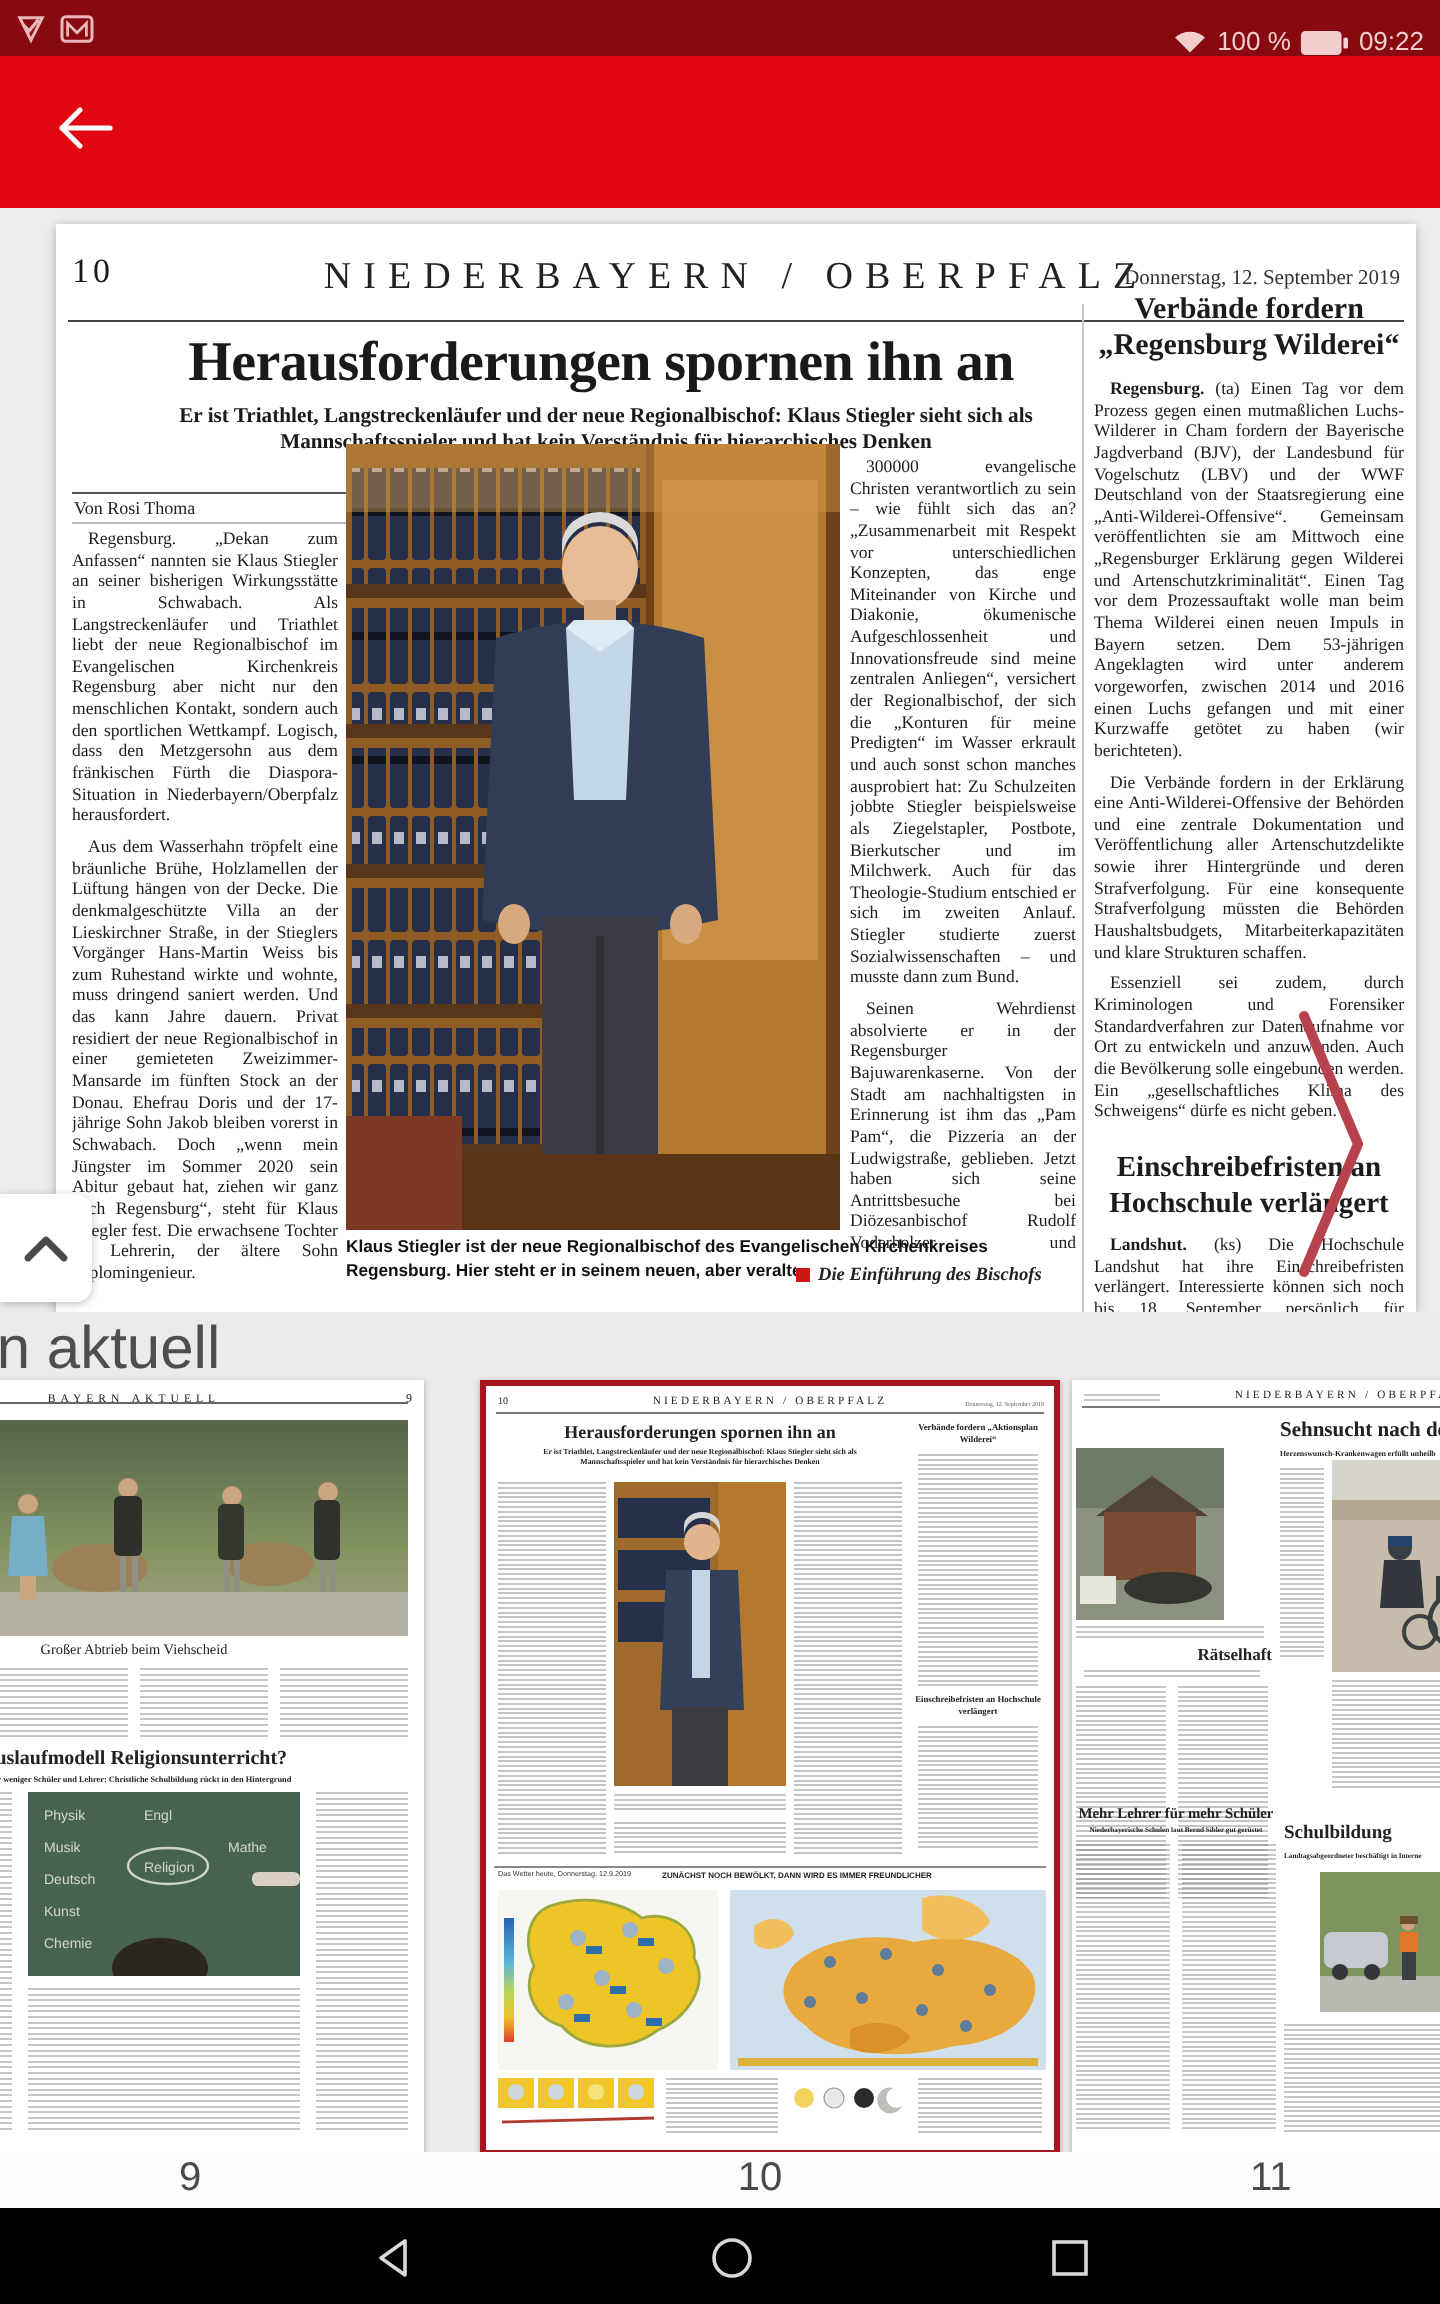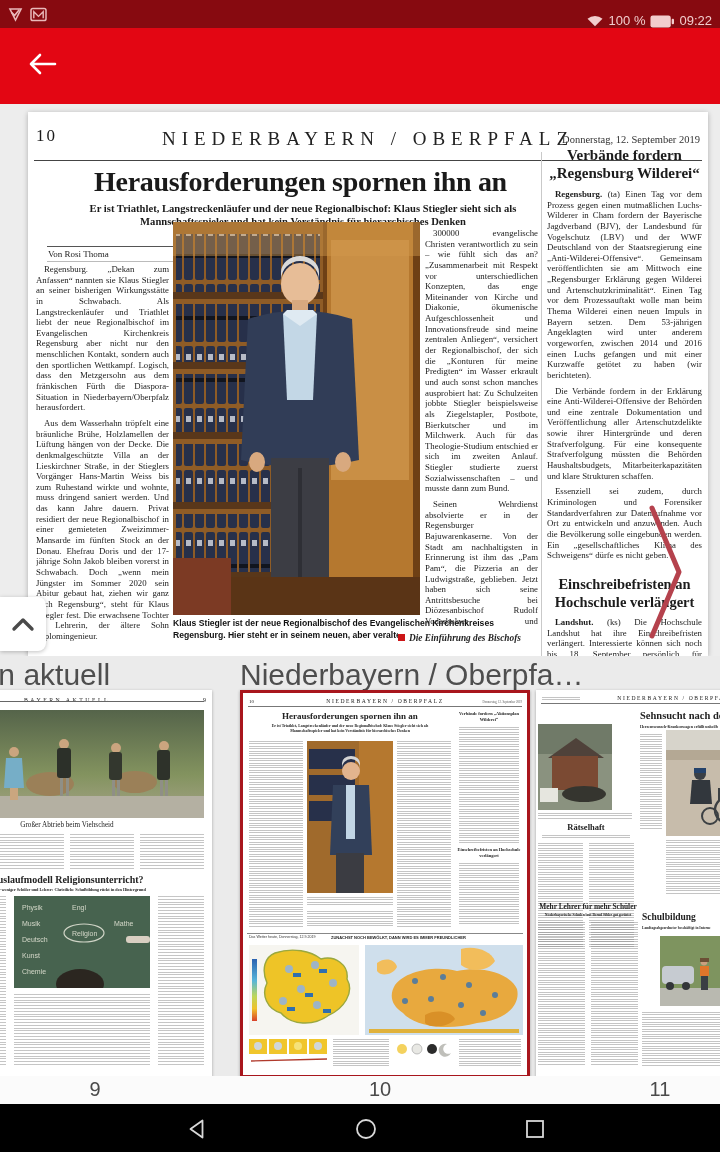--- a/index.html
+++ b/index.html
@@ -17,21 +17,21 @@
   
   #page{left:28px;top:112px;width:680px;height:544px;background:#fff;overflow:hidden;
         box-shadow:0 1px 5px rgba(0,0,0,.28);color:#1a1a1a;}
   .phead-no{left:8px;top:14px;font-size:17px;letter-spacing:2px;}
   .phead-sec{left:0;top:16px;width:680px;text-align:center;font-size:19px;letter-spacing:6px;color:#222;}
   .phead-date{right:8px;top:22px;font-size:10.5px;color:#333;}
   .hrule{left:6px;top:48px;width:668px;border-top:1px solid #444;}
   .headline{left:0;top:54px;width:545px;text-align:center;font-size:28px;font-weight:bold;letter-spacing:-.3px;}
   .subheadline{left:45px;top:90px;width:460px;text-align:center;font-size:10.6px;font-weight:bold;line-height:1.25;}
   .byline{left:8px;top:134px;width:170px;border-top:1px solid #555;border-bottom:1px solid #bbb;
-          font-size:9px;padding:2px 0 2px 1px;color:#222;margin-left:11px;}
+          font-size:9px;padding:2px 0 2px 1px;color:#222;}
   .news{font-size:8.8px;line-height:1.21;text-align:justify;color:#1c1c1c;}
   .news p{margin:0 0 5px;text-indent:8px;}
   .news p.lead{font-weight:normal;text-indent:8px;}
   .xhead{font-style:italic;font-weight:bold;font-size:11.5px;line-height:1.12;margin:3px 0 4px;text-align:left;}
   #col1{left:8px;top:152px;width:133px;height:392px;overflow:hidden;}
   #photo{left:145px;top:110px;width:247px;height:393px;overflow:hidden;}
   #caption{left:145px;top:506px;width:366px;height:36px;overflow:hidden;
            font-family:"Liberation Sans",sans-serif;font-size:8.6px;font-weight:bold;line-height:1.35;color:#111;}
   #col3{left:397px;top:116px;width:113px;height:396px;overflow:hidden;}
   #morebar{left:370px;top:517px;width:141px;height:17px;background:#fff;display:flex;align-items:center;gap:4px;}
@@ -185,21 +185,20 @@
       <polyline points="4,13 13,4 22,13" fill="none" stroke="#4a4a4a" stroke-width="3.4" stroke-linecap="round" stroke-linejoin="round"></polyline>
     </svg>
   </div>
 
   <svg id="nextarrow" class="abs" width="36" height="136" viewBox="0 0 36 136">
     <path d="M4 4 L31 68 L4 132" fill="none" stroke="#b5424d" stroke-width="5" stroke-linecap="round" stroke-linejoin="round"></path>
   </svg>
 
   <div id="thumbpanel" class="abs">
     <div class="abs secTitle" style="left:-80px;top:2px;">Bayern aktuell</div>
-    <div class="abs secTitle" style="left:240px;top:2px;">Niederbayern / Oberpfa…</div>
 
     <div class="abs thumb" style="left:-78px;top:34px;width:290px;height:388px;">
       <div class="abs mini-serif" style="left:0;top:7px;width:290px;text-align:center;font-size:5.8px;letter-spacing:2.5px;color:#222;">BAYERN AKTUELL</div>
       <div class="abs mini-serif" style="right:6px;top:7px;font-size:6px;">9</div>
       <div class="abs" style="left:8px;top:11px;width:274px;border-top:.5px solid #666;"></div>
       <div class="abs" style="left:8px;top:20px;width:274px;height:108px;">
         <svg width="274" height="108" viewBox="0 0 274 108" preserveAspectRatio="none">
           <defs>
               <linearGradient id="fg9" x1="0" y1="0" x2="0" y2="1">
             <stop offset="0" stop-color="#55644a"></stop>
@@ -401,21 +400,21 @@
         <svg width="74" height="86" viewBox="0 0 74 86" preserveAspectRatio="none">
           <rect width="74" height="86" fill="#8a927f"></rect>
           <rect width="74" height="30" fill="#707a68"></rect>
           <polygon points="10,34 38,14 66,34" fill="#4f423a"></polygon>
           <rect x="14" y="32" width="46" height="34" fill="#7b4a33"></rect>
           <rect x="2" y="64" width="18" height="14" fill="#e6e6df"></rect>
           <ellipse cx="46" cy="70" rx="22" ry="8" fill="#35352f"></ellipse>
         </svg>
       </div>
       <div class="abs sim2" style="left:2px;top:123px;width:94px;height:7px;"></div>
-      <div class="abs mini-serif" style="left:0;top:132px;width:100px;text-align:center;font-size:8.5px;font-weight:bold;">Rätselhaft</div>
+      <div class="abs mini-serif" style="left:0;top:132px;width:100px;text-align:right;font-size:8.5px;font-weight:bold;">Rätselhaft</div>
       <div class="abs sim2" style="left:6px;top:145px;width:88px;height:4px;"></div>
       <div class="abs sim2" style="left:2px;top:153px;width:45px;height:106px;"></div>
       <div class="abs sim2" style="left:53px;top:153px;width:45px;height:106px;"></div>
       <div class="abs sim2" style="left:104px;top:44px;width:22px;height:96px;"></div>
       <div class="abs" style="left:130px;top:40px;width:92px;height:106px;">
         <svg width="92" height="106" viewBox="0 0 92 106" preserveAspectRatio="none">
           <rect width="92" height="106" fill="#c7bcab"></rect>
           <rect width="92" height="20" fill="#d7d4cb"></rect>
           <rect y="20" width="92" height="10" fill="#b4a894"></rect>
           <g>
@@ -447,21 +446,21 @@
           <rect x="40" y="30" width="9" height="10" fill="#e0762a"></rect>
           <rect x="41" y="40" width="7" height="14" fill="#3a3f44"></rect>
         </svg>
       </div>
       <div class="abs sim2" style="left:106px;top:322px;width:78px;height:54px;"></div>
     </div>
 
     <div id="pagerstrip" class="abs">
       <span class="abs pager" style="left:60px;top:2px;width:70px;text-align:center;">9</span>
       <span class="abs pager" style="left:345px;top:2px;width:70px;text-align:center;">10</span>
-      <span class="abs pager" style="left:625px;top:2px;width:70px;text-align:center;">11</span>
+      <span class="abs pager" style="left:625px;top:2px;width:70px;">11</span>
     </div>
   </div>
 
   <div id="navbar" class="abs">
     <svg class="navico" style="left:186px;" width="24" height="24" viewBox="0 0 24 24">
       <polygon points="16.5,3.5 16.5,20.5 4.5,12" fill="none" stroke="#d8d8d8" stroke-width="1.8" stroke-linejoin="round"></polygon>
     </svg>
     <svg class="navico" style="left:354px;" width="24" height="24" viewBox="0 0 24 24">
       <circle cx="12" cy="12" r="9" fill="none" stroke="#d8d8d8" stroke-width="1.8"></circle>
     </svg>

